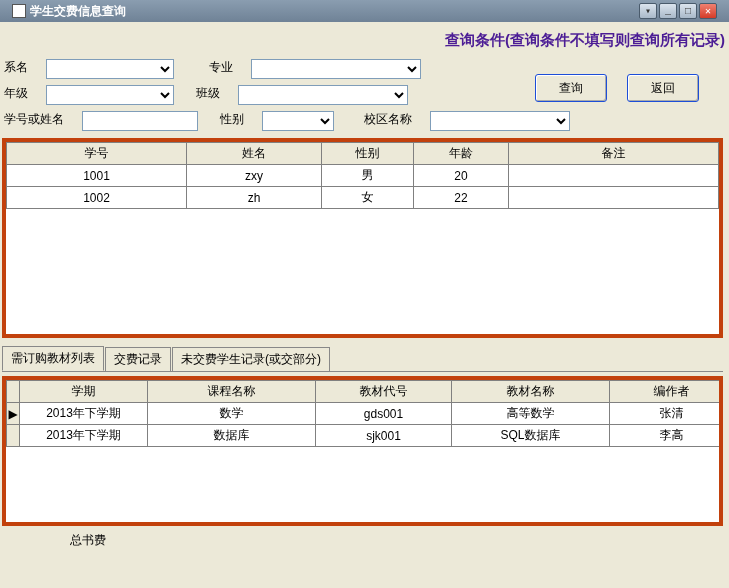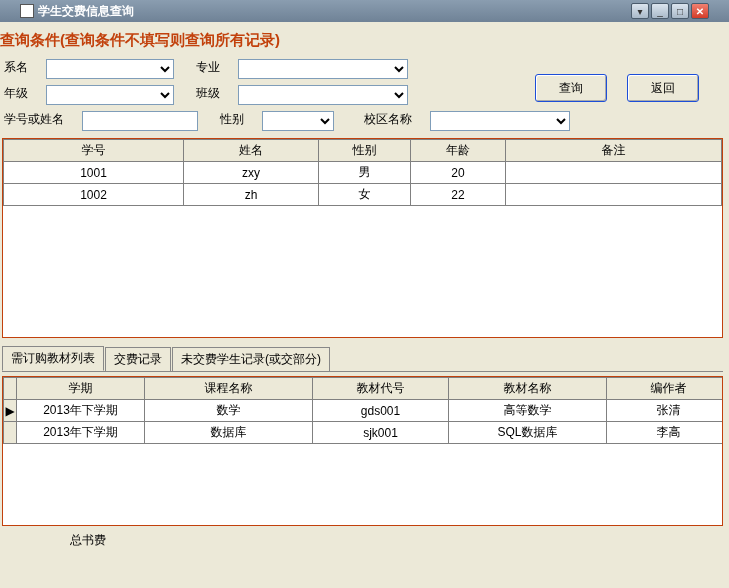--- a/index.html
+++ b/index.html
@@ -9,41 +9,42 @@
   background: #ece9d8;
   width: 729px;
   height: 588px;
   overflow: hidden;
 }
 .titlebar {
   background: linear-gradient(#8a9db0, #6f8296);
   height: 22px;
   display: flex;
   align-items: center;
-  padding: 0 20px;
+  padding: 0 12px;
   color: #fff;
+  font-family: Liberation Mono, monospace;
 }
 .titlebar .icon {
   width: 14px; height: 14px; background: #fff; border: 1px solid #555; margin-right: 4px;
 }
 .titlebar .title { flex: 1; font-weight: bold; }
 .titlebar .btns { display: flex; gap: 2px; }
 .winbtn {
   width: 18px; height: 16px;
   background: linear-gradient(#dbe4ee,#a9b9c9);
   border: 1px solid #4a5b6c;
   border-radius: 2px;
   display: flex; align-items: center; justify-content: center;
   font-size: 10px; color: #333; cursor: pointer;
 }
 .winbtn.close { background: linear-gradient(#f08070,#d43c28); color: #fff; font-weight: bold; }
 .content { background: #ece9d8; padding: 4px 4px 0 0; }
 .header-text {
-  text-align: left;
-  color: #c2410c;
+  text-align: right;
+  color: #4c1d95;
   font-weight: bold;
   font-size: 15px;
   padding: 5px 0 6px;
 }
 .filter-row {
   display: flex;
   align-items: flex-start;
   padding: 3px 0 3px 4px;
   gap: 16px;
 }
@@ -61,21 +62,21 @@
   background: #ece9d8;
   border: 1px solid #1d4ed8;
   border-radius: 3px;
   box-shadow: inset 1px 1px 0 #fff, inset -1px -1px 0 #aaa;
   cursor: pointer;
   font-family: inherit;
   font-size: 12px;
 }
 .btn-row { position: absolute; right: 30px; top: 52px; display: flex; gap: 20px; }
 .grid {
-  border: 1px solid #c2410c;
+  border: 4px solid #c2410c;
   background: #fff;
   margin: 4px 2px 0 2px;
 }
 table { border-collapse: collapse; width: 100%; table-layout: fixed; }
 th, td {
   border: 1px solid #808080;
   padding: 2px 3px;
   height: 18px;
   text-align: center;
   overflow: hidden;
@@ -134,21 +135,21 @@
     <div class="winbtn close">✕</div>
   </div>
 </div>
 
 <div class="content" style="position:relative;">
   <div class="header-text">查询条件(查询条件不填写则查询所有记录)</div>
 
   <div class="filter-row">
     <span class="label">系名</span>
     <select style="width:128px"></select>
-    <span class="label" style="margin-left:6px">专业</span>
+    <span class="label" style="margin-left:19px">专业</span>
     <select style="width:170px"></select>
   </div>
 
   <div class="filter-row">
     <span class="label">年级</span>
     <select style="width:128px"></select>
     <span class="label" style="margin-left:6px">班级</span>
     <select style="width:170px"></select>
   </div>
 

